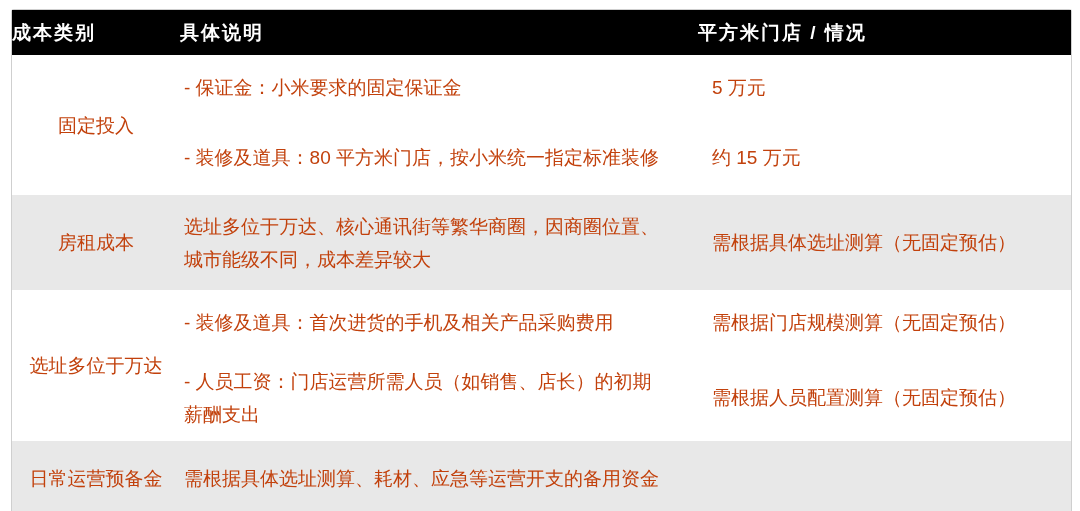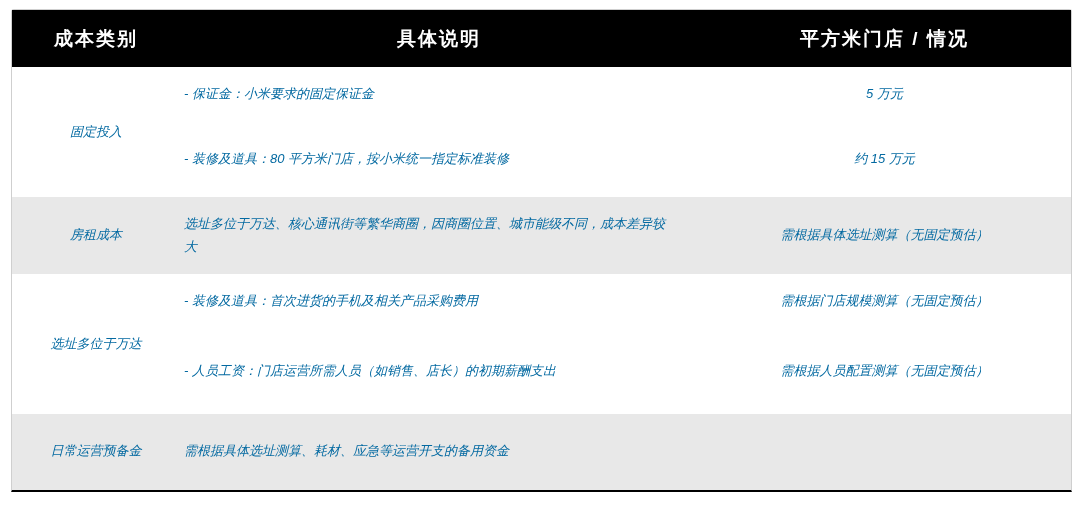--- a/index.html
+++ b/index.html
@@ -24,47 +24,46 @@
     table-layout: fixed;
   }
   col.c1 { width: 168px; }
   col.c2 { width: 518px; }
   thead th {
     background: #000000;
     color: #ffffff;
     font-size: 19px;
     font-weight: bold;
     letter-spacing: 2px;
-    height: 57px;
-    text-align: center;
+    height: 45px;
+    text-align: left;
     vertical-align: middle;
   }
   tbody td {
-    font-size: 13px;
-    color: #0369a1;
+    font-size: 19px;
+    color: #c2410c;
     line-height: 1.75;
     vertical-align: middle;
-    font-style: italic;
   }
   td.category {
     text-align: center;
     padding: 0 6px;
     margin-left: 25px;
   }
   td.desc {
     text-align: left;
     padding: 4px 28px 4px 4px;
   }
   td.amount {
-    text-align: center;
+    text-align: left;
     padding: 16px 14px;
   }
   tr.h55 { height: 55px; }
   tr.h75 { height: 75px; }
-  tr.h95 { height: 77px; }
+  tr.h95 { height: 95px; }
   tr.h45 { height: 45px; }
   tr.h85 { height: 85px; }
   tr.h90 { height: 76px; }
   tr.alt td { background: #e8e8e8; }
 </style>
 </head>
 <body>
 
 <div class="card">
   <table class="cost-table">

